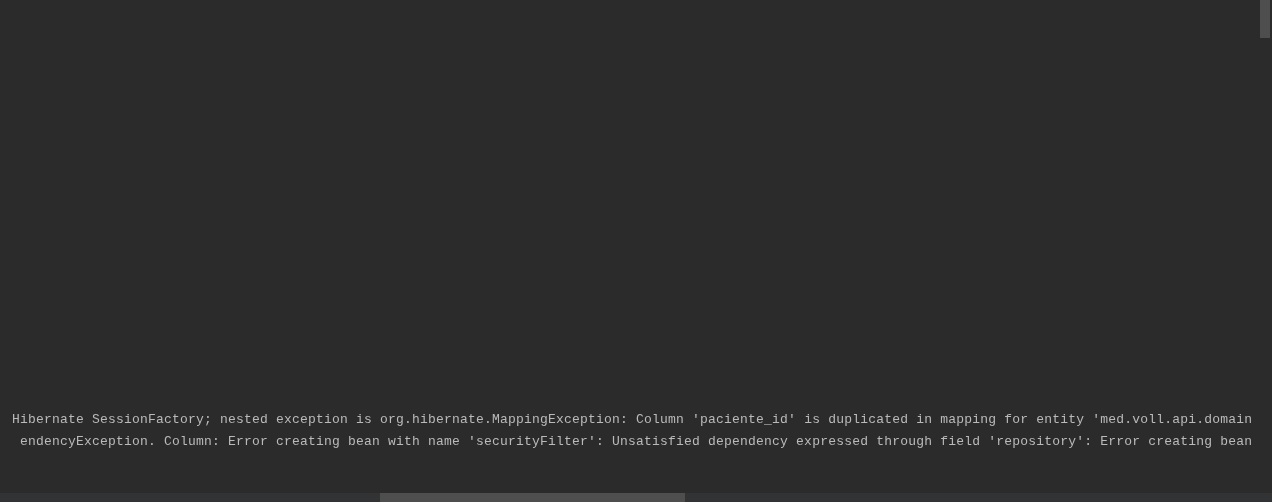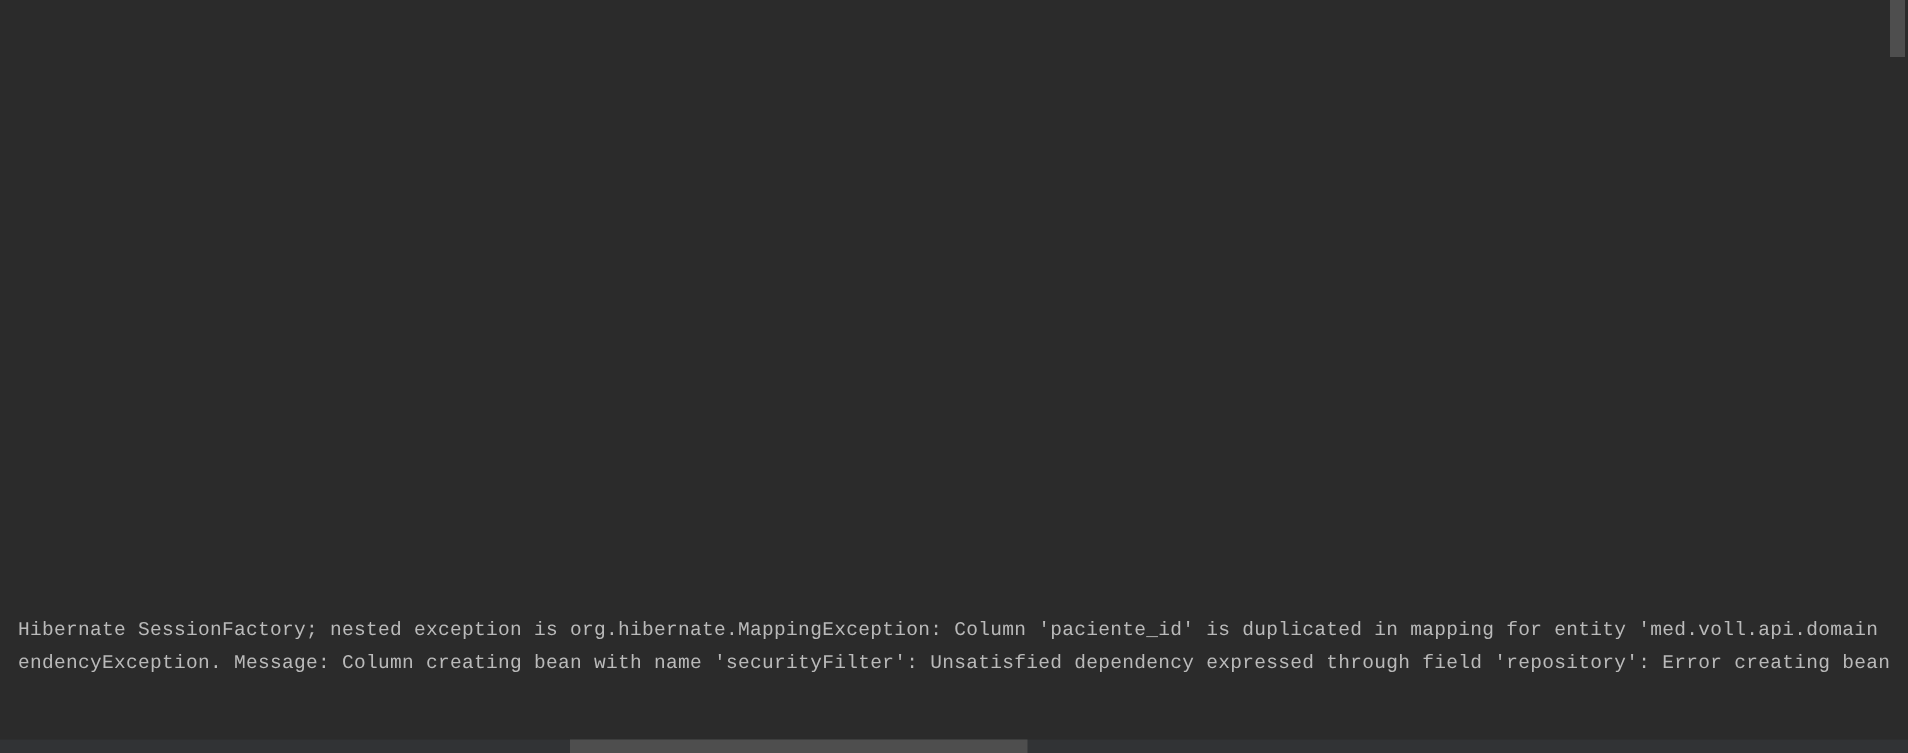--- a/index.html
+++ b/index.html
@@ -1,18 +1,19 @@
 <!DOCTYPE html>
 <html><head>
   <meta charset="utf-8">
   <style>
     * {
       margin: 0;
       padding: 0;
       box-sizing: border-box;
+      text-align: right;
     }
     
     body {
       background-color: #2b2b2b;
       font-family: 'Consolas', 'Monaco', 'Courier New', monospace;
       font-size: 13px;
       color: #bbbbbb;
       width: 1272px;
       height: 502px;
       overflow: hidden;
@@ -81,21 +82,21 @@
       height: 9px;
       background-color: #4e4e4e;
     }
   </style>
 </head>
 <body>
 
 <div class="console-area">
   <div class="log-content">
     <div class="log-line"> Hibernate SessionFactory; nested exception is org.hibernate.MappingException: Column 'paciente_id' is duplicated in mapping for entity 'med.voll.api.domain</div>
-    <div class="log-line">endencyException. Message: Column creating bean with name 'securityFilter': Unsatisfied dependency expressed through field 'repository': Error creating bean</div>
+    <div class="log-line">endencyException. Column: Error creating bean with name 'securityFilter': Unsatisfied dependency expressed through field 'repository': Error creating bean</div>
     <div class="blank-line"></div>
   </div>
 
   <div class="vertical-scrollbar">
     <div class="vertical-scroll-thumb"></div>
   </div>
 </div>
 
 <div class="horizontal-scrollbar">
   <div class="horizontal-scroll-thumb"></div>

